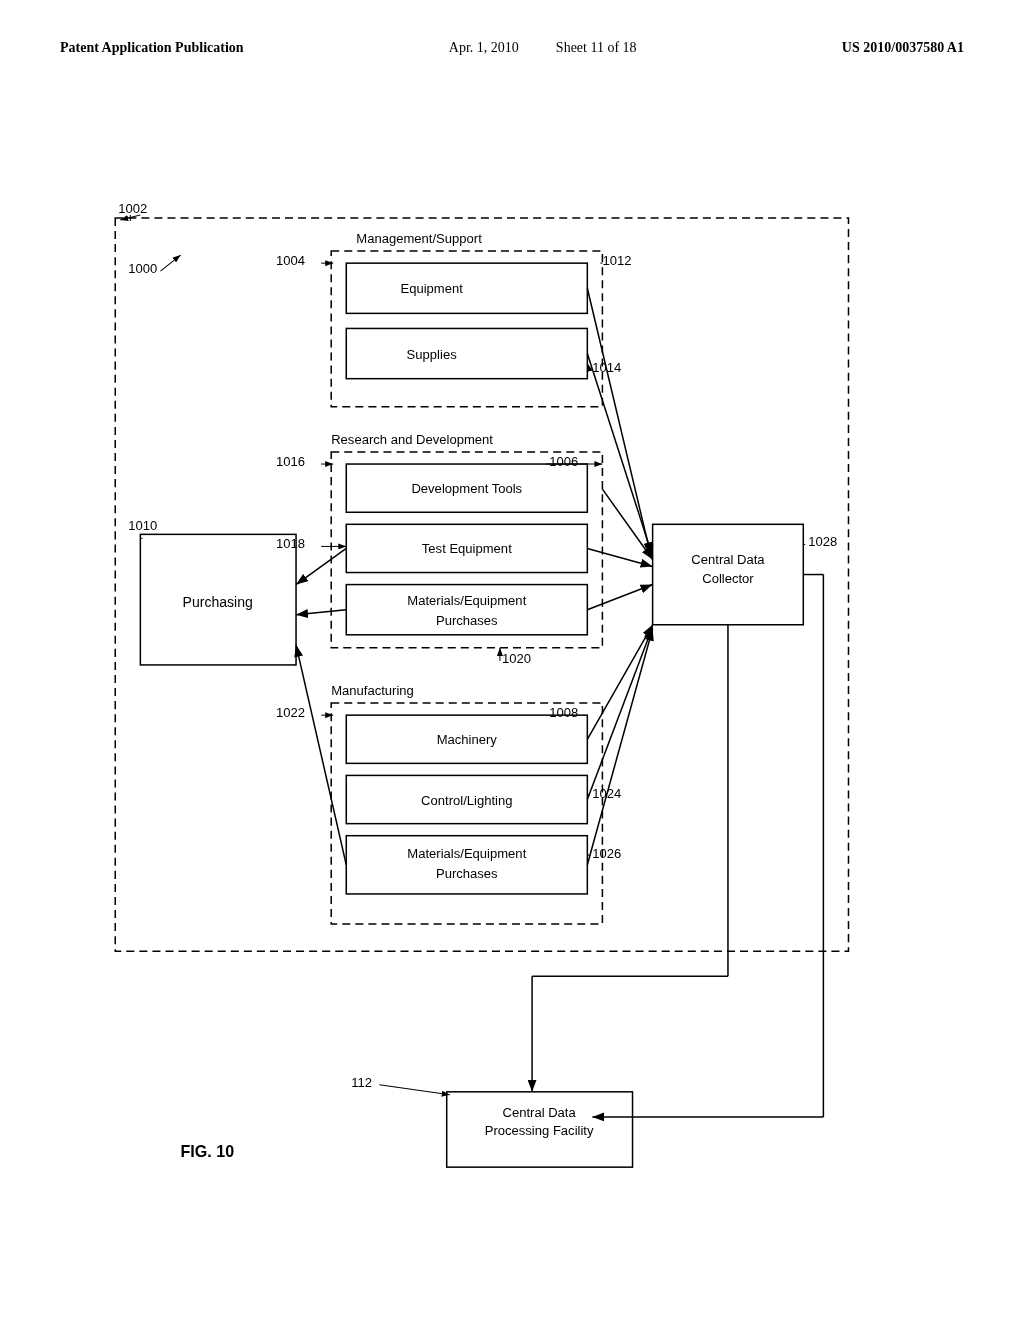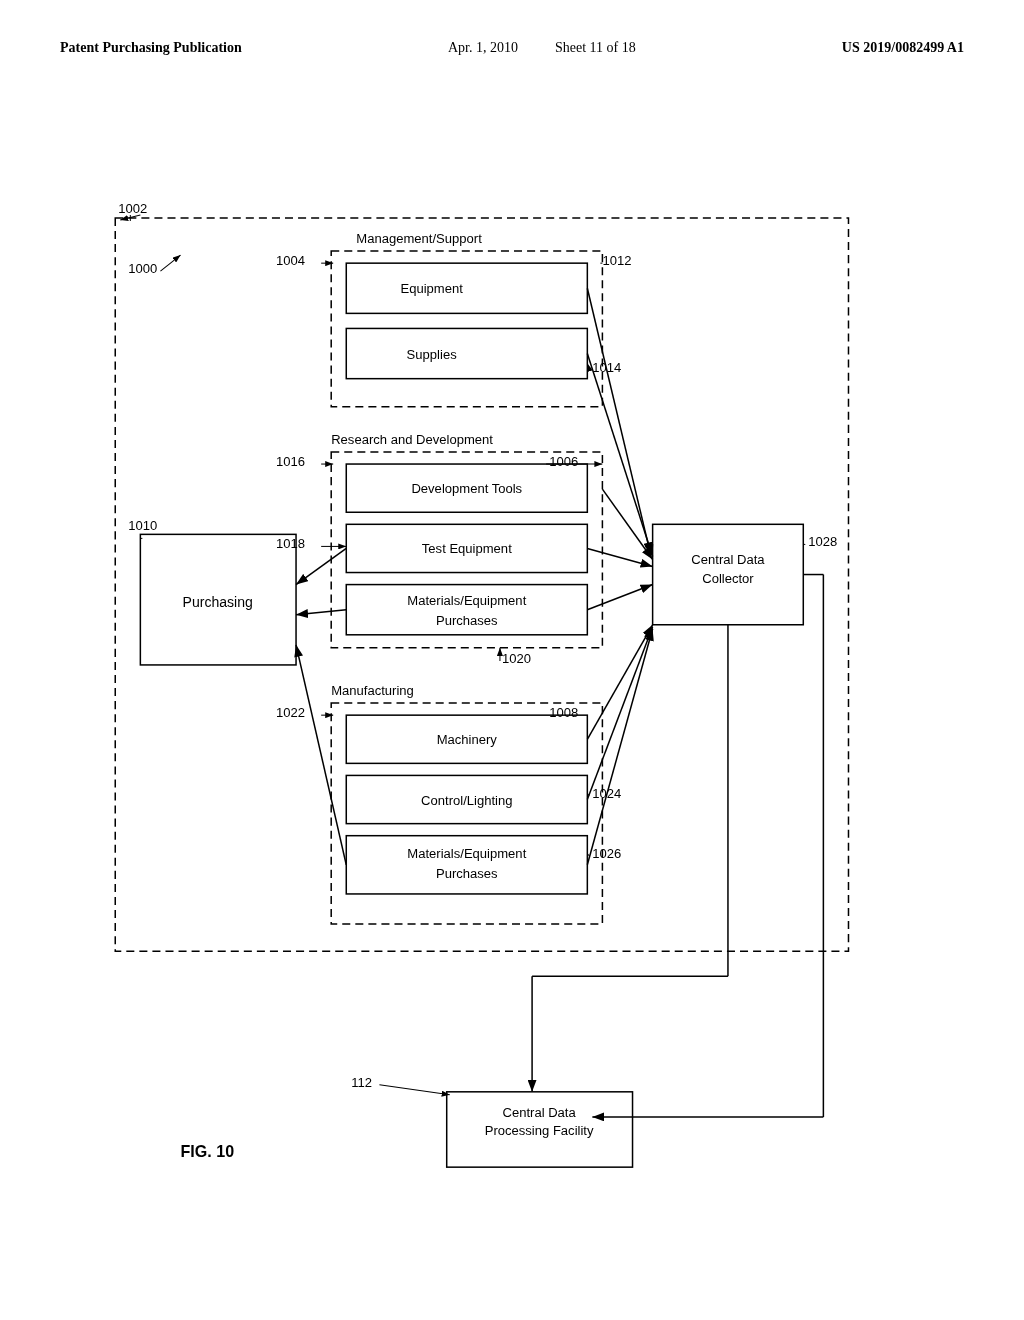--- a/index.html
+++ b/index.html
@@ -58,26 +58,26 @@
     text {
       font-family: Arial, sans-serif;
     }
   </style>
 </head>
 <body>
 
 <div class="page">
 
   <div class="header">
-    <span class="header-left">Patent Purchasing Publication</span>
+    <span class="header-left">Patent Application Publication</span>
     <div class="header-center">
       <span>Apr. 1, 2010</span>
       <span>Sheet 11 of 18</span>
     </div>
-    <span class="header-right">US 2019/0082499 A1</span>
+    <span class="header-right">US 2010/0037580 A1</span>
   </div>
 
   <div class="diagram">
     <svg viewBox="0 0 900 1150" xmlns="http://www.w3.org/2000/svg">
       <defs>
         <marker id="arrowhead" markerWidth="8" markerHeight="6" refX="8" refY="3" orient="auto">
           <polygon points="0 0, 8 3, 0 6" fill="#000"></polygon>
         </marker>
         <marker id="arrowhead-left" markerWidth="8" markerHeight="6" refX="0" refY="3" orient="auto">
           <polygon points="8 0, 0 3, 8 6" fill="#000"></polygon>

